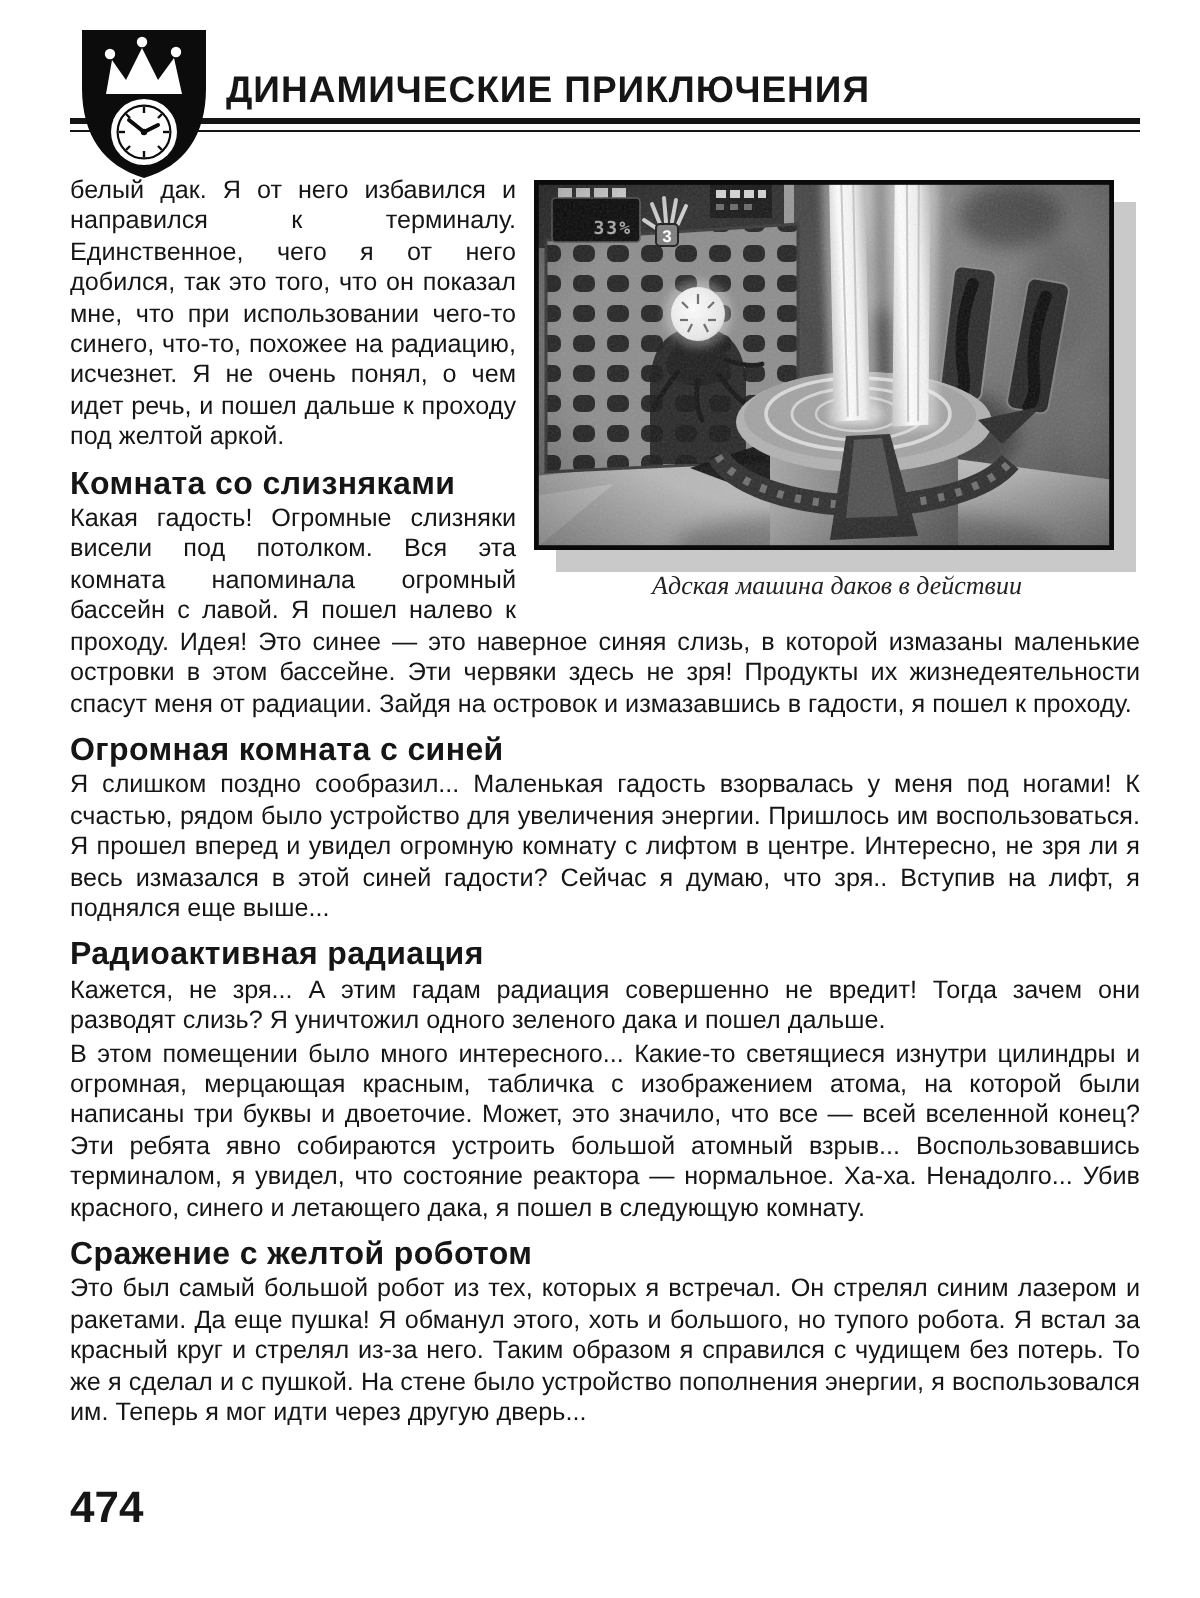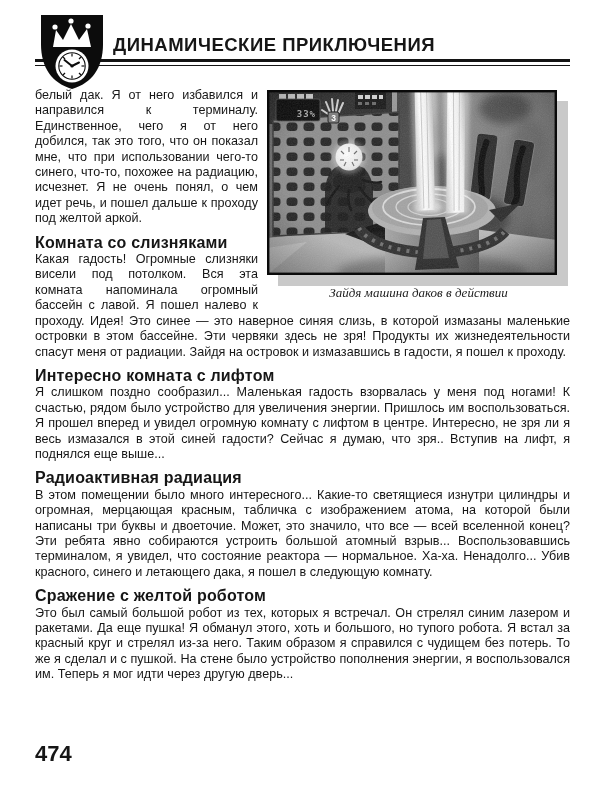--- a/index.html
+++ b/index.html
@@ -240,32 +240,33 @@
                 <rect x="10" y="10" width="4" height="3"></rect>
               <rect x="17" y="10" width="4" height="3"></rect>
             </g>
           </g>
         </g>
 
         <rect width="290" height="185" fill="url(#vig)"></rect>
         <rect width="290" height="185" filter="url(#noiseF)" opacity=".16"></rect>
         <rect x="1.2" y="1.2" width="287.6" height="182.6" fill="none" stroke="#0a0a0a" stroke-width="2.4"></rect>
       </svg>
-      <div class="caption">Зайдя машина даков в действии</div>
+      <div class="caption">Адская машина даков в действии</div>
     </div>
 
     <p>белый дак. Я от него избавился и направился к терминалу. Единственное, чего я от него добился, так это того, что он показал мне, что при использовании чего-то синего, что-то, похожее на радиацию, исчезнет. Я не очень понял, о чем идет речь, и пошел дальше к проходу под желтой аркой.</p>
 
     <h2>Комната со слизняками</h2>
     <p>Какая гадость! Огромные слизняки висели под потолком. Вся эта комната напоминала огромный бассейн с лавой. Я пошел налево к проходу. Идея! Это синее — это наверное синяя слизь, в которой измазаны маленькие островки в этом бассейне. Эти червяки здесь не зря! Продукты их жизнедеятельности спасут меня от радиации. Зайдя на островок и измазавшись в гадости, я пошел к проходу.</p>
 
-    <h2>Интересно комната с лифтом</h2>
+    <h2>Огромная комната с синей</h2>
     <p>Я слишком поздно сообразил... Маленькая гадость взорвалась у меня под ногами! К счастью, рядом было устройство для увеличения энергии. Пришлось им воспользоваться. Я прошел вперед и увидел огромную комнату с лифтом в центре. Интересно, не зря ли я весь измазался в этой синей гадости? Сейчас я думаю, что зря.. Вступив на лифт, я поднялся еще выше...</p>
 
     <h2>Радиоактивная радиация</h2>
+    <p>Кажется, не зря... А этим гадам радиация совершенно не вредит! Тогда зачем они разводят слизь? Я уничтожил одного зеленого дака и пошел дальше.</p>
 
     <p>В этом помещении было много интересного... Какие-то светящиеся изнутри цилиндры и огромная, мерцающая красным, табличка с изображением атома, на которой были написаны три буквы и двоеточие. Может, это значило, что все — всей вселенной конец? Эти ребята явно собираются устроить большой атомный взрыв... Воспользовавшись терминалом, я увидел, что состояние реактора — нормальное. Ха-ха. Ненадолго...  Убив красного, синего и летающего дака, я пошел в следующую комнату.</p>
 
     <h2>Сражение с желтой роботом</h2>
     <p>Это был самый большой робот из тех, которых я встречал. Он стрелял синим лазером и ракетами. Да еще пушка! Я обманул этого, хоть и большого, но тупого робота. Я встал за красный круг и стрелял из-за него. Таким образом я справился с чудищем без потерь. То же я сделал и с пушкой. На стене было устройство пополнения энергии, я воспользовался им. Теперь я мог идти через другую дверь...</p>
   </div>
 
   <div class="page-number">474</div>
 </div>
 

